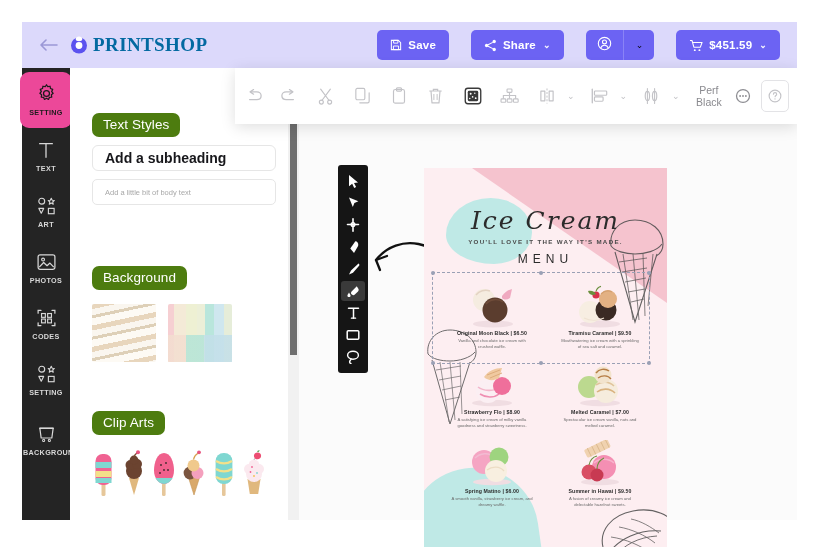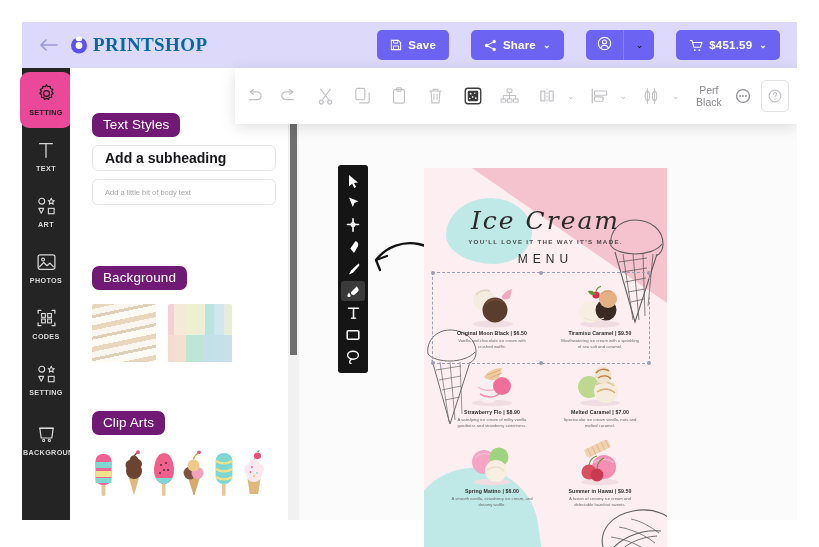--- a/index.html
+++ b/index.html
@@ -57,21 +57,21 @@
   .rail-item.active .rail-label{color:#1b1b1b;}
   .rail-icon{height:22px;display:flex;align-items:center;justify-content:center;}
   .rail-label{
     font-size:7.2px;font-weight:700;letter-spacing:.35px;text-align:center;line-height:8.5px;
     color:#d8d8d8;max-width:46px;
   }
 
   
   .panel{position:absolute;left:70px;top:68px;width:218px;height:452px;background:#fff;overflow:hidden;}
   .chip{
-    display:inline-block;background:#701a75;color:#fff;border-radius:7px;
+    display:inline-block;background:#4d7c0f;color:#fff;border-radius:7px;
     padding:4px 11px 5px;font-size:13.5px;letter-spacing:.1px;
   }
   .sec{position:absolute;left:22px;}
   .ts-box{
     width:170px;background:#fff;border:1px solid #e6e6e6;border-radius:5px;
     display:flex;align-items:center;padding-left:12px;cursor:pointer;color:#17171b;
   }
   .ts-h{height:32px;font-size:15.5px;font-weight:700;}
   .ts-s{height:24px;font-size:14px;font-weight:700;border-radius:6px;}
   .ts-b{height:24px;font-size:7.5px;color:#a8a8a8;font-weight:400;}

